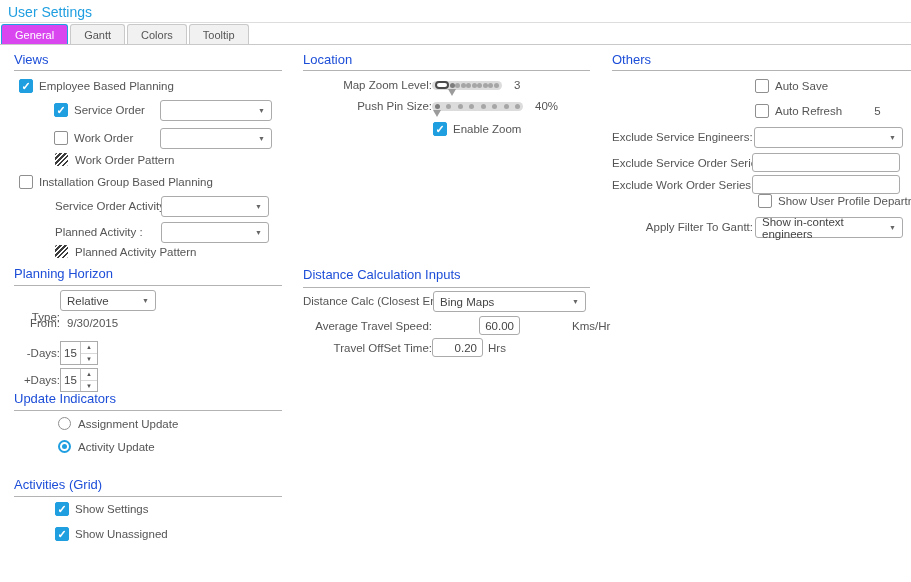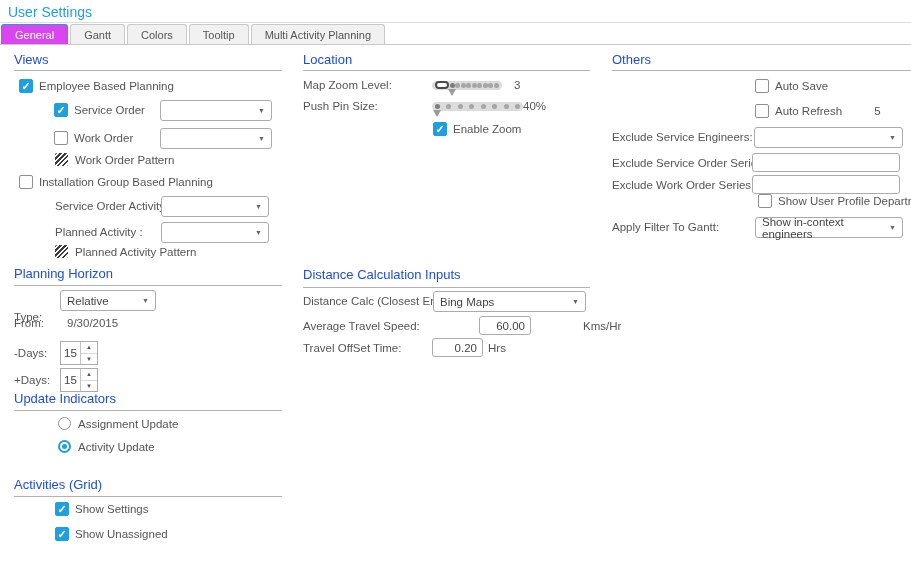--- a/index.html
+++ b/index.html
@@ -14,21 +14,21 @@
   .tab { height: 20px; line-height: 20px; padding: 0 13px; font-size: 11px; color: #555;
          background: #f1f1f1; border: 1px solid #c9c9c9; border-bottom: none;
          border-radius: 3px 3px 0 0; margin-right: 2px; cursor: default; white-space: nowrap; }
   .tab.active { background: #d946ef; border-color: #1f9ee0; color: #fff; }
   
   .col { position: absolute; }
   .hdr { position: absolute; font-size: 13px; color: #1d4ed8; white-space: nowrap; }
   .rule { position: absolute; height: 1px; background: #b3b3b3; }
   .row { position: absolute; display: flex; align-items: center; white-space: nowrap; }
   .lbl { font-size: 11.5px; color: #555; }
-  .rlbl { font-size: 11.5px; color: #555; padding-right: 5px; }
+  .rlbl { font-size: 11.5px; color: #555; text-align: right; }
   
   .cb { width: 14px; height: 14px; border: 1px solid #8f8f8f; border-radius: 2px; background: #fff;
         display: inline-flex; align-items: center; justify-content: center; margin-right: 6px; flex: none; }
   .cb.checked { background: #1f9ee0; border-color: #1f9ee0; }
   .cb .tick { color: #fff; font-size: 11px; font-weight: bold; line-height: 1; }
   .cb:not(.checked) .tick { display: none; }
   
   .radio { width: 13px; height: 13px; border: 1px solid #8f8f8f; border-radius: 50%; background: #fff;
            margin-right: 7px; flex: none; position: relative; }
   .radio.selected { border: 2px solid #1f9ee0; }
@@ -68,21 +68,20 @@
 <body>
 
 <div class="page-title">User Settings</div>
 <div class="title-rule"></div>
 
 <div class="tabbar">
   <div class="tab active">General</div>
   <div class="tab">Gantt</div>
   <div class="tab">Colors</div>
   <div class="tab">Tooltip</div>
-  <div class="tab">Multi Activity Planning</div>
 </div>
 
 <div class="col" style="left:14px; top:50px; width:268px; height:532px;">
   <div class="hdr" style="left:0; top:2px;">Views</div>
   <div class="rule" style="left:0; top:20px; width:268px;"></div>
 
   <div class="row" style="left:5px; top:29px;">
     <span class="cb checked">
         <span class="tick">✓</span>
       </span>
@@ -232,21 +231,21 @@
     <span class="slider pushpin">
       <span class="sdot thumb"></span>
       <span class="sdot"></span>
       <span class="sdot"></span>
       <span class="sdot"></span>
       <span class="sdot"></span>
       <span class="sdot"></span>
       <span class="sdot"></span>
       <span class="sdot"></span>
     </span>
-    <span class="plain" style="">40%</span>
+    <span class="plain" style="margin-left:12px;">40%</span>
   </div>
 
   <div class="row" style="left:130px; top:72px;">
     <span class="cb checked">
         <span class="tick">✓</span>
       </span>
     <span class="lbl">Enable Zoom</span>
   </div>
 
   <div class="hdr" style="left:0; top:217px;">Distance Calculation Inputs</div>
@@ -255,21 +254,21 @@
   <div class="row" style="left:0; top:245px;">
     <span class="rlbl" style="width:129px;">Distance Calc (Closest Eng):</span>
   </div>
   <div class="dd abs" style="left:130px; top:241px; width:153px;gap:20px;">
     <span class="val">Bing Maps</span>
     <span class="caret">▼</span>
   </div>
 
   <div class="row" style="left:0; top:266px;gap:47px;">
     <span class="rlbl" style="width:129px;">Average Travel Speed:</span>
-    <span class="ti num" style="width:52px;">
+    <span class="ti num" style="width:41px;">
         <span>60.00</span>
       </span>
     <span class="plain" style="margin-left:5px;">Kms/Hr</span>
   </div>
 
   <div class="row" style="left:0; top:288px;">
     <span class="rlbl" style="width:129px;">Travel OffSet Time:</span>
     <span class="ti num" style="width:51px;">
         <span>0.20</span>
       </span>

